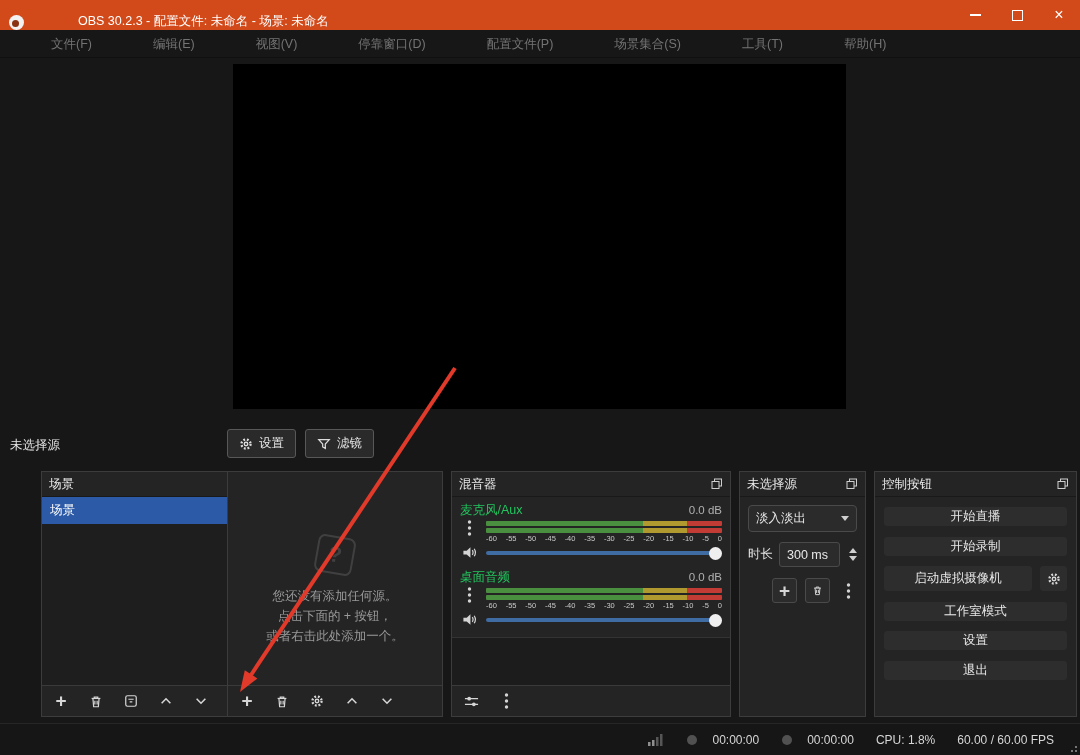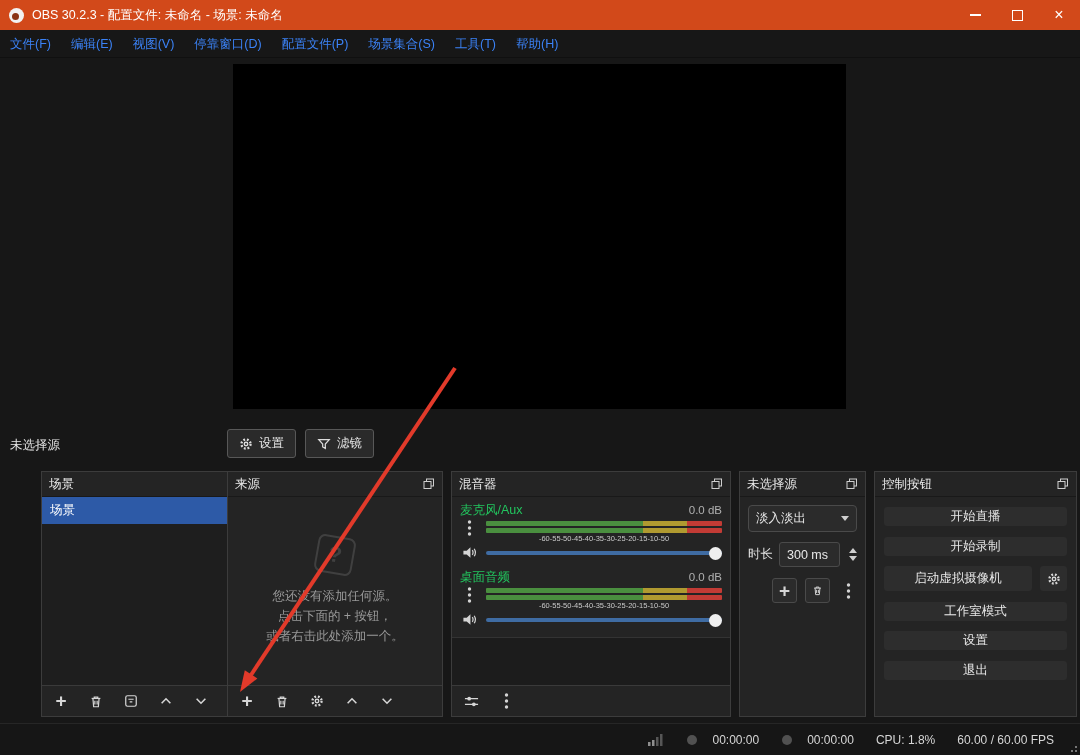--- a/index.html
+++ b/index.html
@@ -1,34 +1,34 @@
 <!DOCTYPE html>
 <html><head>
 <meta charset="utf-8">
 <style>
   html,body{margin:0;padding:0;background:#0d0d0d;}
   .app{position:relative;width:1080px;height:755px;overflow:hidden;background:#171717;
        font-family:"Liberation Sans","DejaVu Sans",sans-serif;color:#e8e8e8;font-size:12.5px;}
   
   .titlebar{position:absolute;left:0;top:0;width:1080px;height:30px;background:#d2491a;
-            display:flex;align-items:center;}
+            display:flex;align-items:flex-end;gap:46px;}
   .logo{width:15px;height:15px;border-radius:50%;background:#f2f2f2;margin:0 8px 0 9px;
         position:relative;flex:0 0 auto;}
   .logo::after{content:"";position:absolute;left:3px;top:5px;width:7px;height:7px;border-radius:50%;
         background:#8a3212;}
   .titletext{font-size:12.5px;color:#fff;}
   .winbtns{margin-left:auto;display:flex;height:30px;}
   .winbtn{width:42px;height:30px;display:flex;align-items:center;justify-content:center;cursor:default;}
   .min-glyph{display:block;width:11px;height:2px;background:#fff;}
   .max-glyph{display:block;width:9px;height:9px;border:1.4px solid #fff;}
   .close-glyph{font-size:16px;color:#fff;line-height:1;}
   
   .menubar{position:absolute;left:0;top:30px;width:1080px;height:27px;background:#171717;
            display:flex;align-items:center;border-bottom:1px solid #101010;}
-  .menuitem{padding:16px 10px;line-height:26px;color:#3b82f6;}
+  .menuitem{padding:16px 10px;line-height:26px;color:#737373;margin-left:41px;}
   
   .canvas{position:absolute;left:233px;top:64px;width:613px;height:345px;background:#000;}
   
   .nosrc{position:absolute;left:10px;top:437px;color:#e6e6e6;}
   .srcbtns{position:absolute;left:227px;top:429px;display:flex;gap:9px;}
   .tbtn{height:29px;display:inline-flex;align-items:center;gap:6px;padding:0 11px;
         background:#2a2a2a;border:1px solid #585858;border-radius:3px;color:#e6e6e6;font-size:12.5px;}
   
   .panel{position:absolute;background:#242424;border:1px solid #3c3c3c;box-sizing:border-box;}
   .phead{height:24px;display:flex;align-items:center;justify-content:space-between;
@@ -57,21 +57,21 @@
   #mixer .pbody{display:flex;flex-direction:column;}
   .channel{padding:4px 8px 2px 8px;}
   .ch-top{display:flex;justify-content:space-between;align-items:center;height:18px;}
   .ch-name{color:#22c55e;}
   .ch-db{color:#b0b0b0;font-size:11.5px;}
   .ch-body{display:grid;grid-template-columns:20px 1fr;column-gap:6px;}
   .ch-dots{grid-row:1/3;grid-column:1;display:flex;align-items:center;justify-content:center;}
   .meter{grid-row:1;grid-column:2;display:flex;flex-direction:column;gap:2px;padding-top:2px;}
   .mbar{height:5px;border-radius:1px;
         background:linear-gradient(to right,#4a8f3f 0 66.5%,#b09a30 66.5% 85%,#c23b35 85% 100%);}
-  .scale{grid-row:2;grid-column:2;display:flex;justify-content:center;
+  .scale{grid-row:2;grid-column:2;display:flex;justify-content:space-between;
          font-size:7.5px;color:#c9c9c9;margin-top:1px;}
   .ch-spk{grid-row:3;grid-column:1;display:flex;align-items:center;justify-content:center;}
   .slider{grid-row:3;grid-column:2;position:relative;height:17px;margin-top:2px;}
   .track{position:absolute;left:0;right:0;top:6px;height:4px;background:#3f6ca3;border-radius:2px;}
   .handle{position:absolute;right:0;top:2px;width:13px;height:13px;border-radius:50%;background:#efefef;}
   .mixer-empty{flex:1;background:#1c1c1c;border-top:1px solid #333;margin-top:6px;}
   
   #transitions{left:739px;top:471px;width:127px;height:246px;}
   #transitions .pbody{padding:8px;box-sizing:border-box;}
   .select{height:25px;background:#2b2b2b;border:1px solid #4a4a4a;border-radius:4px;
@@ -201,27 +201,20 @@
       </button>
       <button class="iconbtn">
         <svg width="14" height="14" viewBox="0 0 16 16" fill="none" stroke="#d6d6d6" stroke-width="1.8">
             <path d="M3 5.5l5 5 5-5"></path>
           </svg>
       </button>
     </div>
   </div>
 
   <div class="panel" id="sources">
-    <div class="phead">
-      <span class="ptitle">来源</span>
-      <svg width="12" height="12" viewBox="0 0 12 12">
-          <rect x="3.5" y="1" width="7" height="7" fill="none" stroke="#cfcfcf"></rect>
-          <rect x="1" y="3.5" width="7" height="7" fill="#242424" stroke="#cfcfcf"></rect>
-        </svg>
-    </div>
     <div class="pbody">
       <div class="ghost">?</div>
       <div class="hintline">您还没有添加任何源。</div>
       <div class="hintline">点击下面的 + 按钮，</div>
       <div class="hintline">或者右击此处添加一个。</div>
     </div>
     <div class="ptool">
       <button class="iconbtn">
           <span class="plus">+</span>
         </button>

